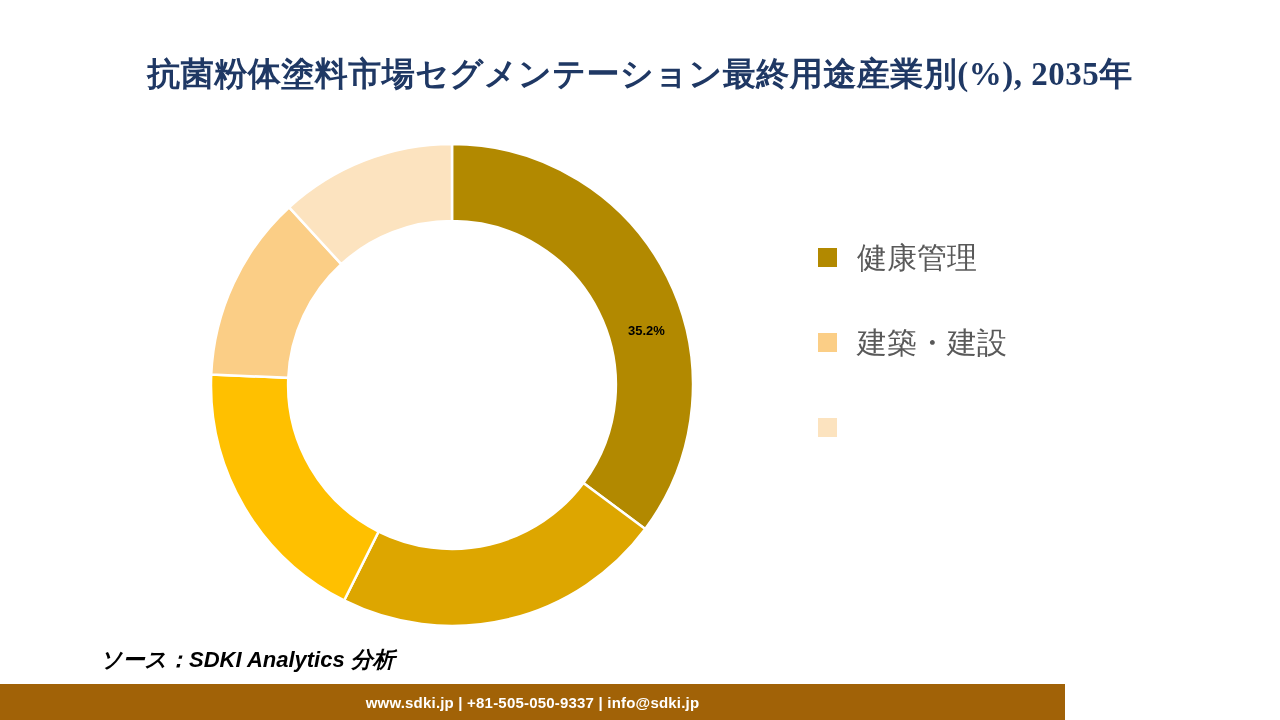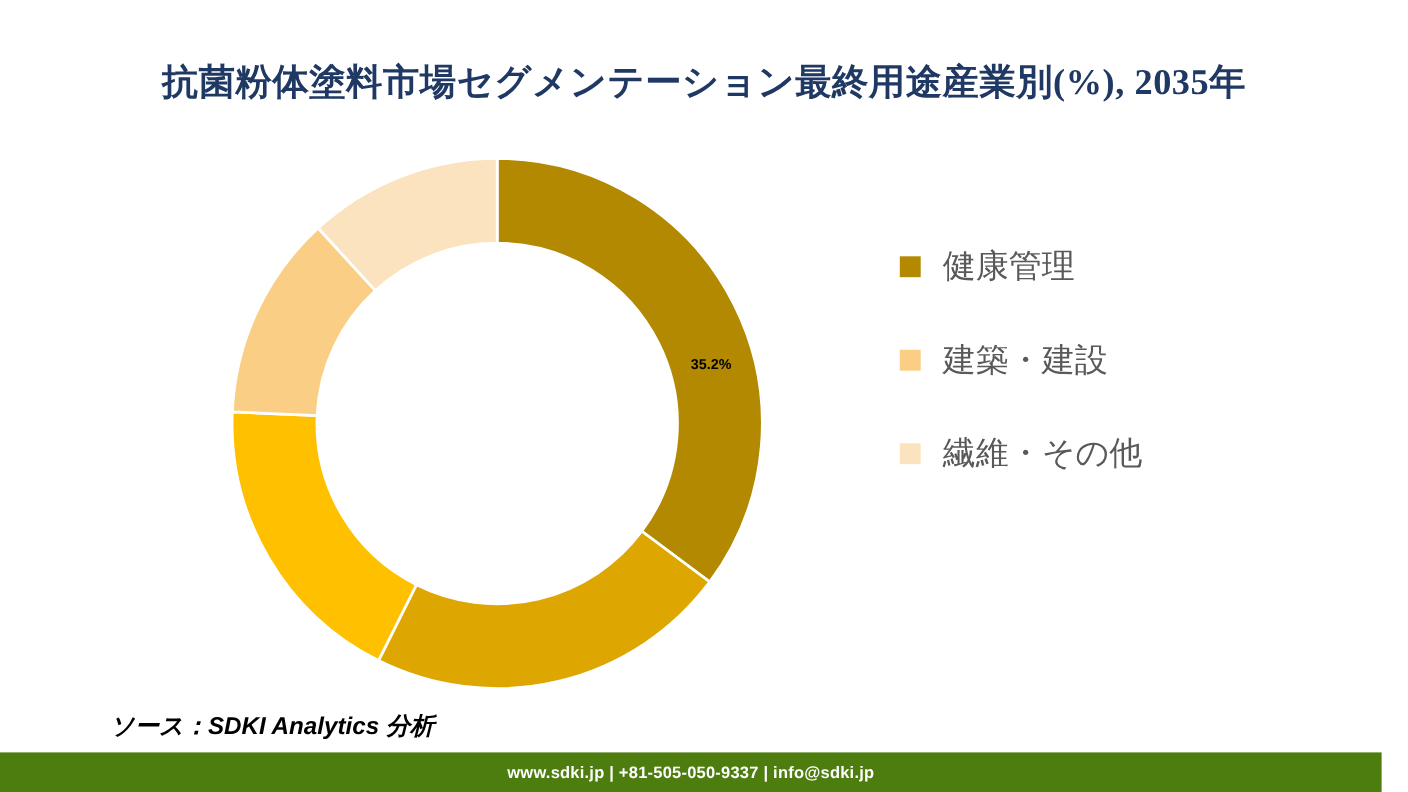--- a/index.html
+++ b/index.html
@@ -53,21 +53,21 @@
     font-size: 13px;
     font-weight: bold;
     color: #000000;
     white-space: nowrap;
   }
 
   
   #legend {
     position: absolute;
     left: 818px;
-    top: 200px;
+    top: 215px;
     width: 300px;
   }
   .legend-item {
     display: flex;
     align-items: center;
     height: 85px;
   }
   .legend-swatch {
     width: 19px;
     height: 19px;
@@ -93,23 +93,23 @@
     font-style: italic;
     color: #000000;
     white-space: nowrap;
   }
 
   
   #footer-bar {
     position: absolute;
     left: 0;
     bottom: 0;
-    width: 1256px;
+    width: 1065px;
     height: 36px;
-    background: #4d7c0f;
+    background: #a16207;
     display: flex;
     align-items: center;
     justify-content: center;
   }
   #footer-text {
     font-family: "Liberation Sans", sans-serif;
     font-size: 15px;
     font-weight: bold;
     color: #ffffff;
     letter-spacing: 0.2px;
@@ -144,21 +144,20 @@
 
 
 
   <div class="legend-item">
     <span class="legend-swatch" style="background: rgb(251, 206, 134);"></span>
     <span class="legend-label">建築・建設</span>
   </div>
 
   <div class="legend-item">
     <span class="legend-swatch" style="background: rgb(252, 227, 191);"></span>
-    <span class="legend-label">繊維・その他</span>
   </div>
 
 </div>
 
 <div id="source-note">ソース：SDKI Analytics 分析</div>
 
 <div id="footer-bar">
   <span id="footer-text">www.sdki.jp | +81-505-050-9337 | info@sdki.jp</span>
 </div>
 

